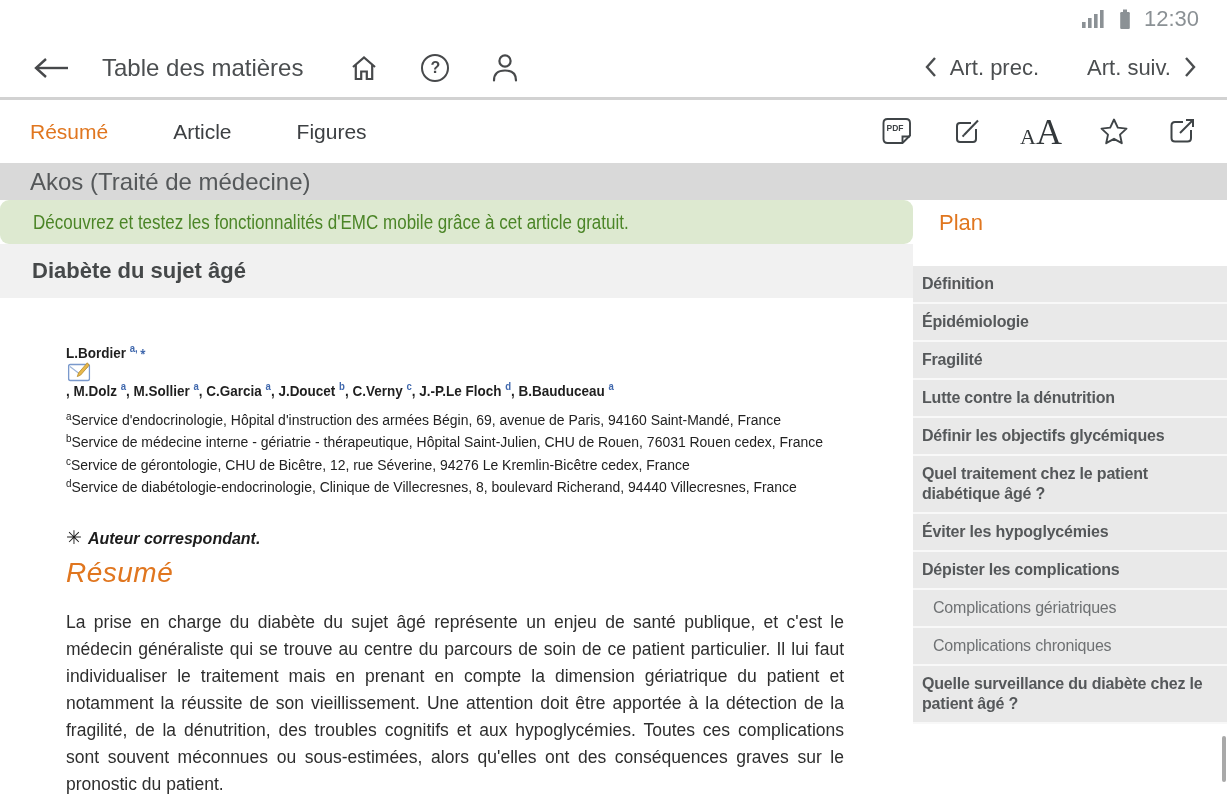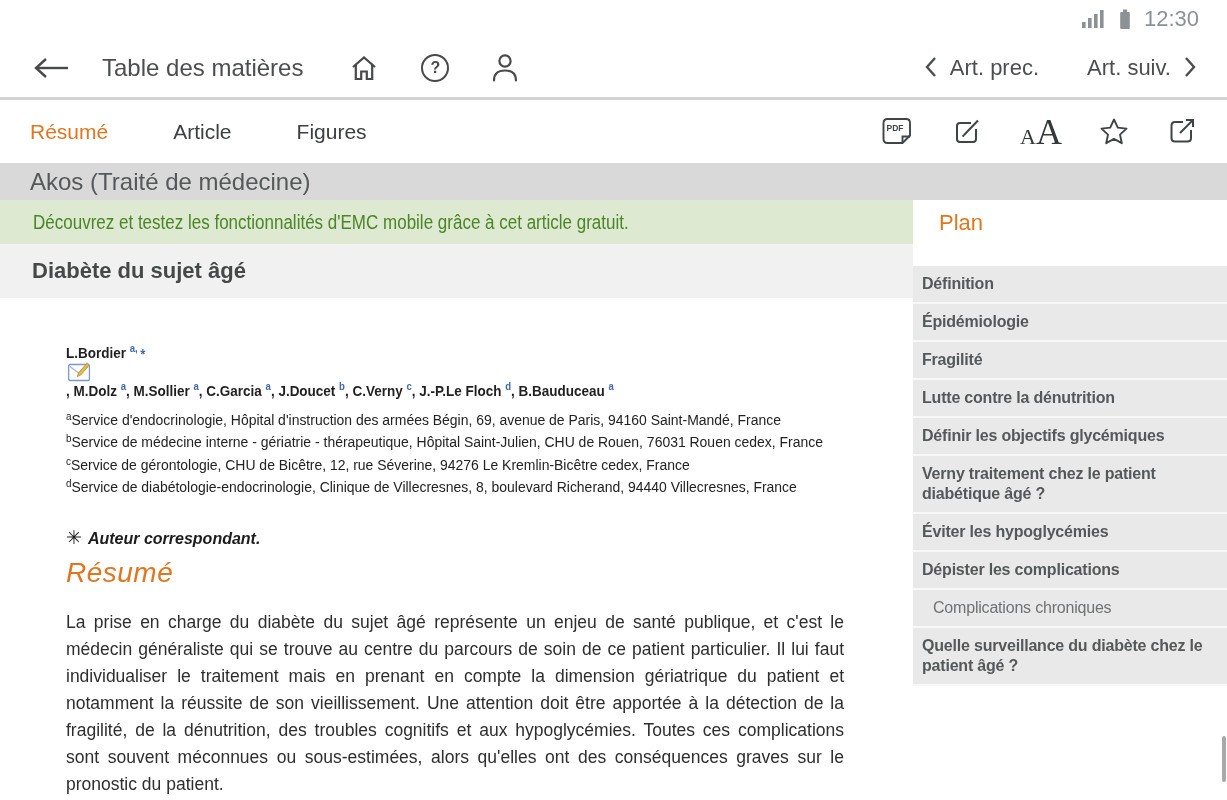--- a/index.html
+++ b/index.html
@@ -33,21 +33,21 @@
   .aa-small { font-size:22px; } .aa-large { font-size:36px; }
 
   
   .breadcrumb-bar { height:37px; background:#d9d9d9; display:flex; align-items:center;
                     padding-left:30px; font-size:24px; color:#55585a; }
 
   
   .content-row { flex:1; display:flex; min-height:0; }
   .main-col { width:913px; display:flex; flex-direction:column; background:#fff; }
   .banner { height:44px; background:var(--banner-bg,#dde9d0); display:flex; align-items:center;
-            padding-left:33px; }
+            padding-left:33px;border-radius:9px; }
   .banner-text { font-size:20px; color:var(--banner-text,#4b8527);
                  transform:scaleX(.85); transform-origin:0 50%; white-space:nowrap; }
   .article-title-bar { height:54px; background:#f1f1f1; display:flex; align-items:center;
                        padding-left:32px; font-size:22px; font-weight:600; color:#454849; }
   .article-body { flex:1; background:#fff; padding:46px 70px 0 66px; overflow:hidden; }
 
   .author-line { font-size:15.5px; font-weight:600; color:#1f1f1f; white-space:nowrap;
                  transform:scaleX(.87); transform-origin:0 50%; }
   .author-sup { font-size:11px; color:var(--link-blue,#4068ad); position:relative; top:-6px;
                 font-weight:600; }
@@ -217,22 +217,23 @@
     </div>
 
     <div class="sidebar">
       <div class="plan-header">Plan</div>
       <ul class="plan-list">
           <li class="plan-item">Définition</li>
           <li class="plan-item">Épidémiologie</li>
           <li class="plan-item">Fragilité</li>
           <li class="plan-item">Lutte contre la dénutrition</li>
           <li class="plan-item">Définir les objectifs glycémiques</li>
-          <li class="plan-item">Verny traitement chez le patient diabétique âgé ?</li>
+          <li class="plan-item">Quel traitement chez le patient diabétique âgé ?</li>
           <li class="plan-item">Éviter les hypoglycémies</li>
           <li class="plan-item">Dépister les complications</li>
+          <li class="plan-item sub">Complications gériatriques</li>
           <li class="plan-item sub">Complications chroniques</li>
           <li class="plan-item">Quelle surveillance du diabète chez le patient âgé ?</li>
         </ul>
       <div class="sidebar-scrollbar"></div>
     </div>
   </div>
 </div>
 
 </body></html>

